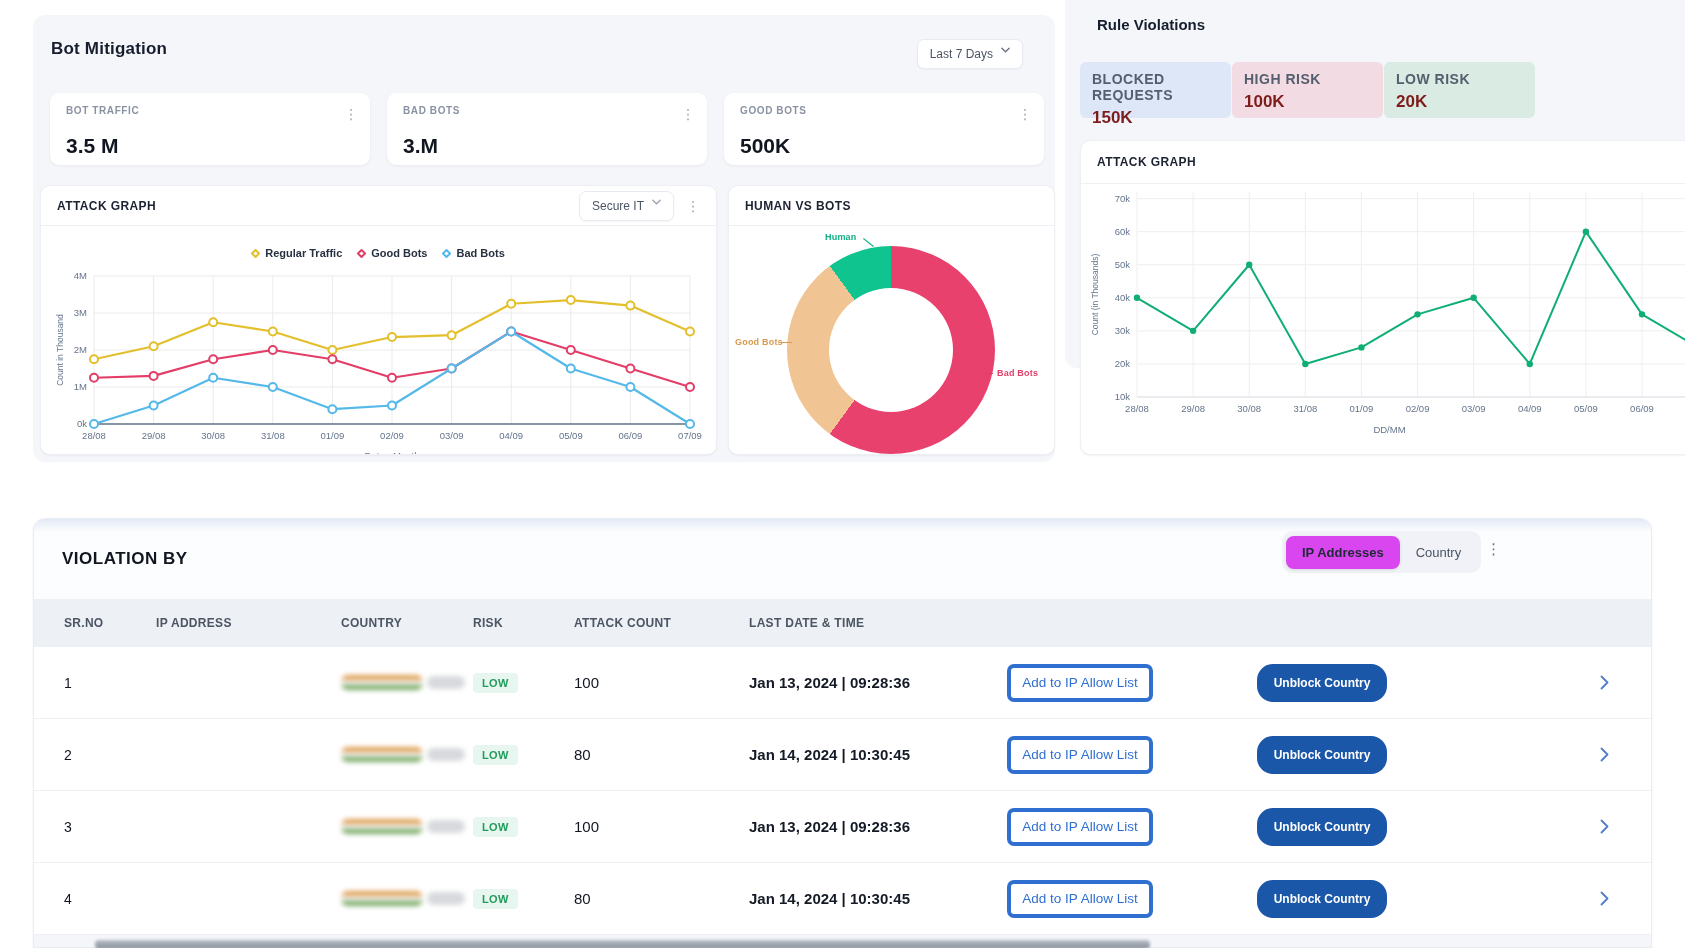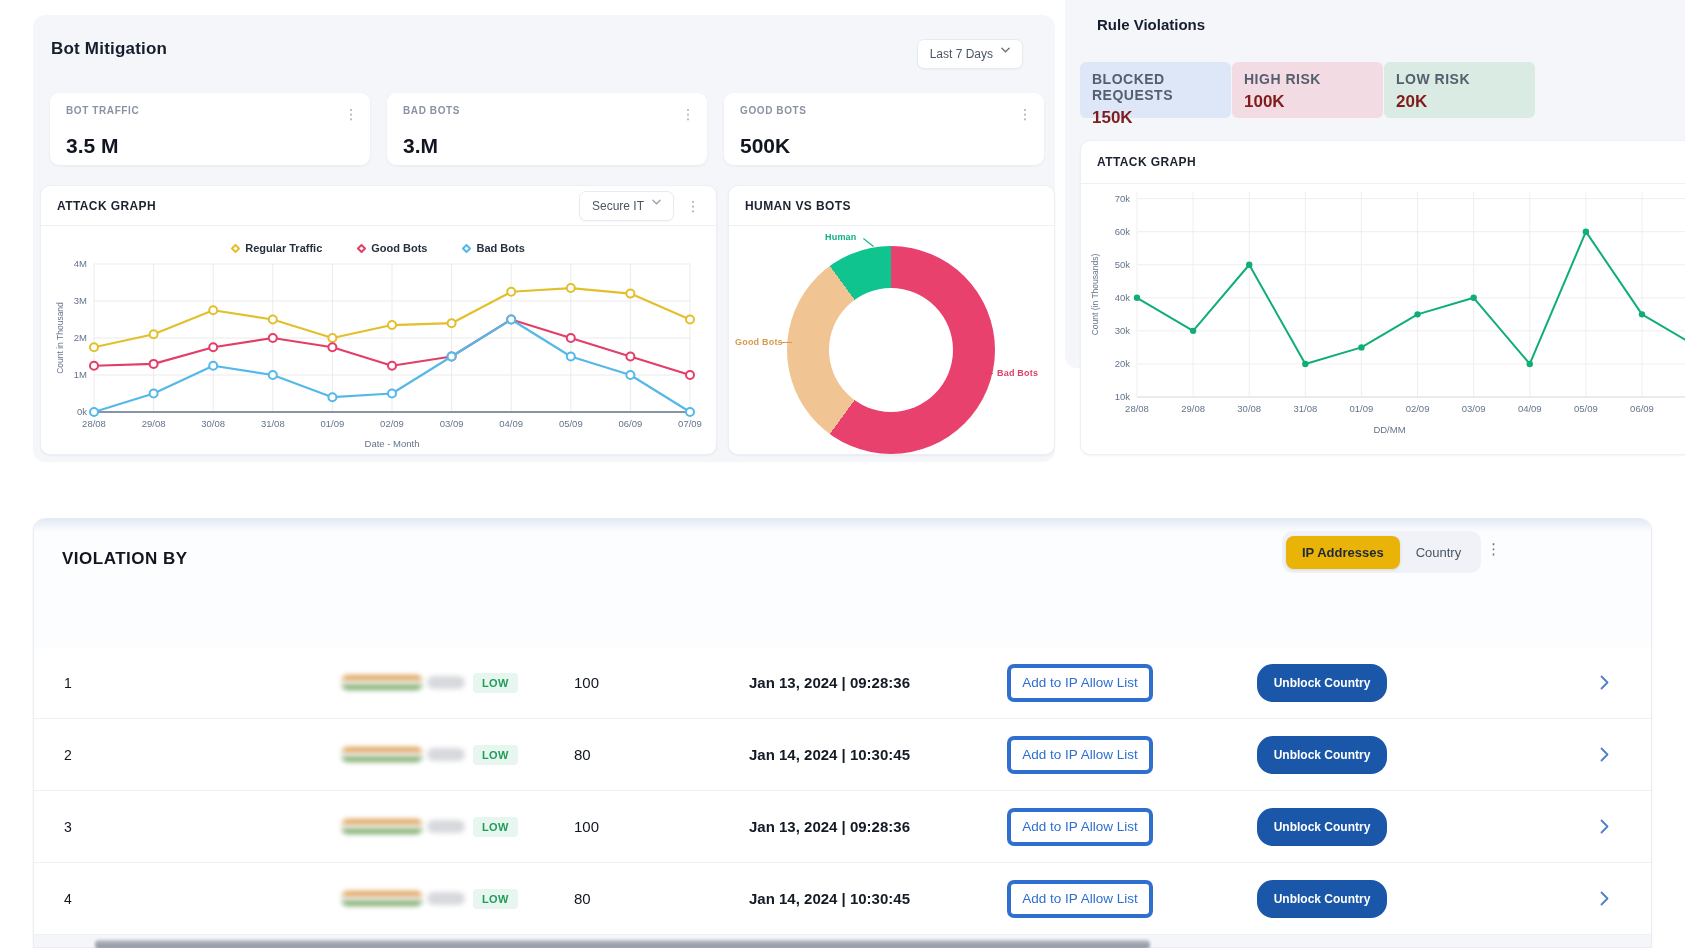--- a/index.html
+++ b/index.html
@@ -21,21 +21,21 @@
   .kebab{position:absolute;right:12px;top:14px;color:#9aa2b1;font-size:14px;line-height:1;cursor:pointer;letter-spacing:0}
 
   .charts-row{position:absolute;left:7px;top:170px;display:flex;gap:11px}
   .chart-card{background:#fff;border:1px solid #edeff4;border-radius:10px;box-shadow:0 1px 2px rgba(16,24,40,.05);overflow:hidden}
   .attack-card{width:677px;height:270px}
   .donut-card{width:327px;height:270px;position:relative}
   .card-head{display:flex;align-items:center;justify-content:space-between;padding:10px 16px;border-bottom:1px solid #eef0f4;height:40px}
   .card-head-title{font-size:12px;font-weight:700;letter-spacing:.4px;color:#1b2230}
   .head-right{display:flex;align-items:center;gap:12px}
   .head-kebab{position:static;color:#9aa2b1;font-size:14px;cursor:pointer}
-  .legend{display:flex;justify-content:center;align-items:flex-end;gap:36px;height:26px;margin-top:2px}
+  .legend{display:flex;justify-content:center;align-items:center;gap:16px;height:26px;margin-top:14px}
   .legend-item{display:flex;align-items:center;gap:6px;font-size:11px;font-weight:700;color:#27303f;cursor:pointer}
   .diamond{width:7px;height:7px;border:2px solid #000;background:#fff;transform:rotate(45deg);border-radius:1px}
   svg text.tick{font-family:"Liberation Sans",sans-serif;font-size:9.5px;fill:#64748b}
 
   
   .donut{position:absolute;left:58px;top:60px;width:208px;height:208px;border-radius:50%}
   .donut-hole{position:absolute;left:42px;top:42px;width:124px;height:124px;border-radius:50%;background:#fff}
   .donut-label{position:absolute;font-size:9px;font-weight:700;letter-spacing:.2px}
   .lbl-human{left:96px;top:46px;color:#0eb083}
   .lbl-goodbots{left:6px;top:151px;color:#d79a4e}
@@ -55,21 +55,21 @@
   .rv-attack-card{position:absolute;left:15px;top:140px;width:620px;height:315px;background:#fff;border:1px solid #edeff4;
                   border-radius:10px 0 0 10px;box-shadow:0 1px 2px rgba(16,24,40,.05)}
   .rv-attack-head{padding:14px 16px;border-bottom:1px solid #eef0f4;font-size:12px;font-weight:700;letter-spacing:.4px;color:#1b2230}
 
   
   .table-card{position:absolute;left:33px;top:518px;width:1619px;height:430px;background:#fcfdfe;border:1px solid #e9ecf2;
               border-radius:12px 12px 0 0;box-shadow:0 1px 3px rgba(16,24,40,.05);overflow:hidden}
   .table-card-gradient{position:absolute;left:0;top:0;width:100%;height:13px;background:linear-gradient(180deg,#e3e9f5,rgba(255,255,255,0))}
   .vb-title{position:absolute;left:28px;top:30px;font-size:17px;font-weight:800;letter-spacing:.5px;color:#10151f}
   .toggle{position:absolute;left:1248px;top:12px;display:flex;align-items:center;background:#f0f2f7;border-radius:10px;padding:4px;height:42px}
-  .toggle-active{background:#eab308;border-radius:8px;box-shadow:0 1px 3px rgba(16,24,40,.12);font-size:13px;font-weight:600;
+  .toggle-active{background:#d946ef;border-radius:8px;box-shadow:0 1px 3px rgba(16,24,40,.12);font-size:13px;font-weight:600;
                  color:#1f2937;padding:9px 16px;cursor:pointer}
   .toggle-inactive{font-size:13px;color:#4b5563;padding:9px 16px;cursor:pointer}
   .table-kebab{position:absolute;left:1452px;top:22px;color:#6b7280;font-size:15px;cursor:pointer}
 
   .tgrid{display:grid;grid-template-columns:92px 185px 132px 101px 175px 258px 250px 245px 1fr;align-items:center;padding-left:30px}
   .t-head{position:absolute;left:0;top:80px;width:100%;height:48px;background:#edf0f5}
   .t-head .th{font-size:12px;font-weight:700;letter-spacing:.3px;color:#4b5563}
   .t-rows{position:absolute;left:0;top:128px;width:100%}
   .t-row{height:72px;background:#fff;border-bottom:1px solid #eef1f5}
   .td-sr{font-size:14px;color:#10151f}
@@ -317,20 +317,31 @@
 <div class="table-card">
   <div class="table-card-gradient"></div>
   <div class="vb-title">VIOLATION BY</div>
 
   <div class="toggle">
     <span class="toggle-active">IP Addresses</span>
     <span class="toggle-inactive">Country</span>
   </div>
   <span class="kebab table-kebab">⋮</span>
 
+  <div class="tgrid t-head">
+    <span class="th">SR.NO</span>
+    <span class="th">IP ADDRESS</span>
+    <span class="th">COUNTRY</span>
+    <span class="th">RISK</span>
+    <span class="th">ATTACK COUNT</span>
+    <span class="th">LAST DATE &amp; TIME</span>
+    <span class="th"></span>
+    <span class="th"></span>
+    <span class="th"></span>
+  </div>
 
   <div class="t-rows" id="table-rows">
       <div class="tgrid t-row">
         <span class="td-sr">1</span>
         <span><span class="ip-blur"></span></span>
         <span class="country-wrap">
           <span class="flag-blur"></span>
           <span class="flag-tail"></span>
         </span>
         <span><span class="risk-badge" style="background: rgb(231, 246, 238); color: rgb(31, 157, 91);">LOW</span></span>

